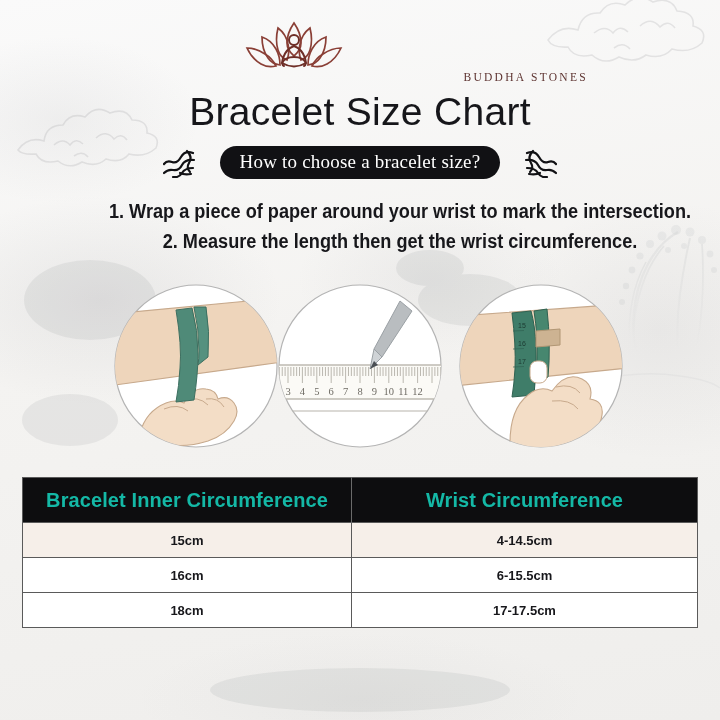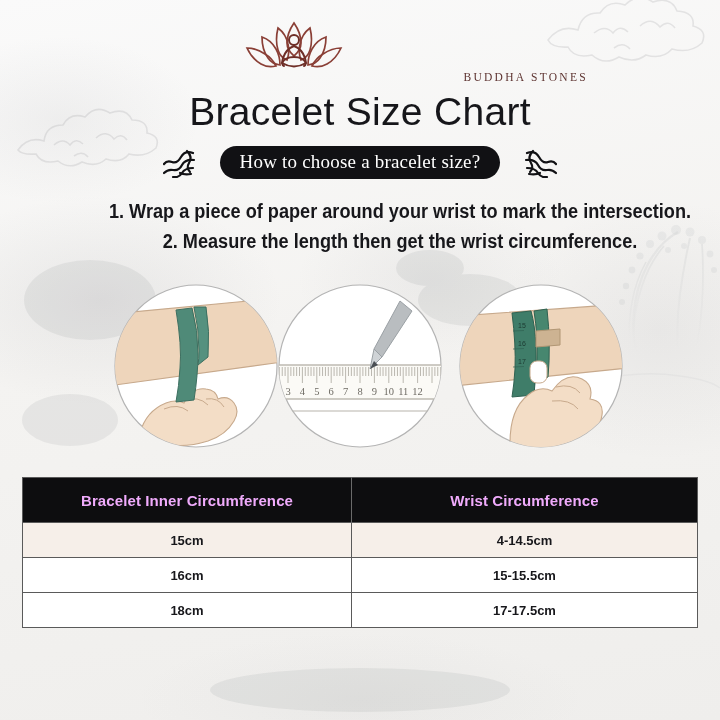--- a/index.html
+++ b/index.html
@@ -76,22 +76,22 @@
   #circle-2 { left:278px; }
   #circle-3 { left:456px; }
 
   
   #size-table {
     position:absolute; left:22px; top:477px; width:676px; z-index:3;
     border-collapse:collapse;
     border:1px solid #5a5a5a;
   }
   #size-table th {
-    background:#0d0d0f; color:#f0abfc;
-    font-size:15px; font-weight:bold; height:45px;
+    background:#0d0d0f; color:#14b8a6;
+    font-size:20px; font-weight:bold; height:45px;
     font-family:"Liberation Sans", sans-serif;
     letter-spacing:.1px;
     border-right:1px solid #6a6a6a;
   }
   #size-table th:last-child { border-right:none; }
   #size-table td {
     height:35px; text-align:center;
     font-size:13px; font-weight:bold; color:#17171b;
     font-family:"Liberation Sans", sans-serif;
     border-top:1px solid #5a5a5a;
@@ -397,20 +397,20 @@
       <th>Wrist Circumference</th>
     </tr>
   </thead>
   <tbody id="size-table-body">
       <tr class="row-alt">
         <td>15cm</td>
         <td>4-14.5cm</td>
       </tr>
       <tr class="row-plain">
         <td>16cm</td>
-        <td>15-15.5cm</td>
+        <td>6-15.5cm</td>
       </tr>
       <tr class="row-plain">
         <td>18cm</td>
         <td>17-17.5cm</td>
       </tr>
     </tbody>
 </table>
 
 </body></html>

